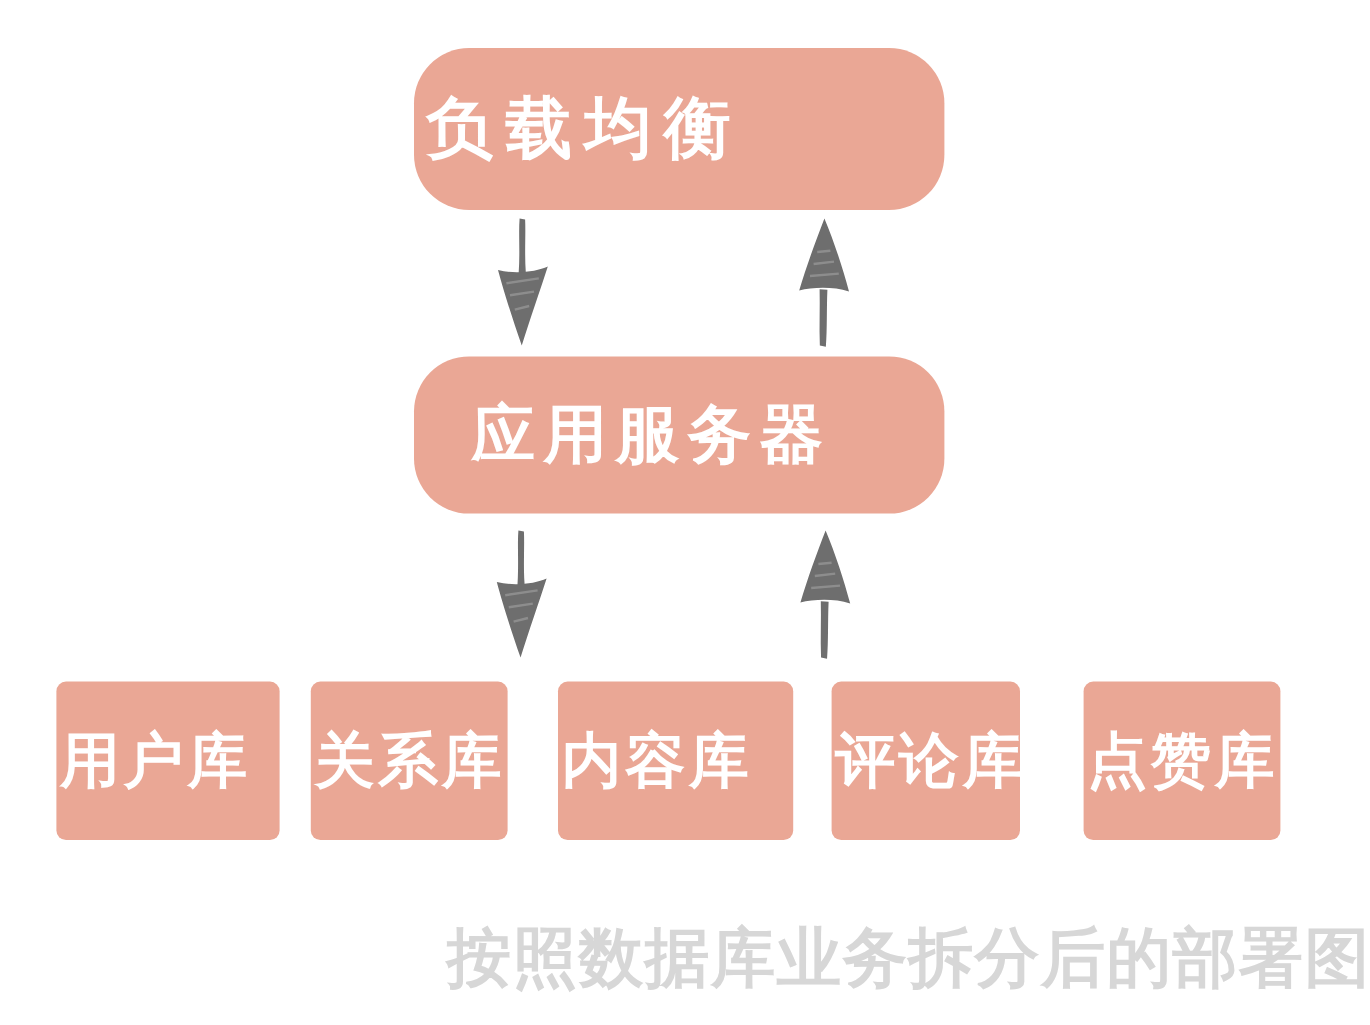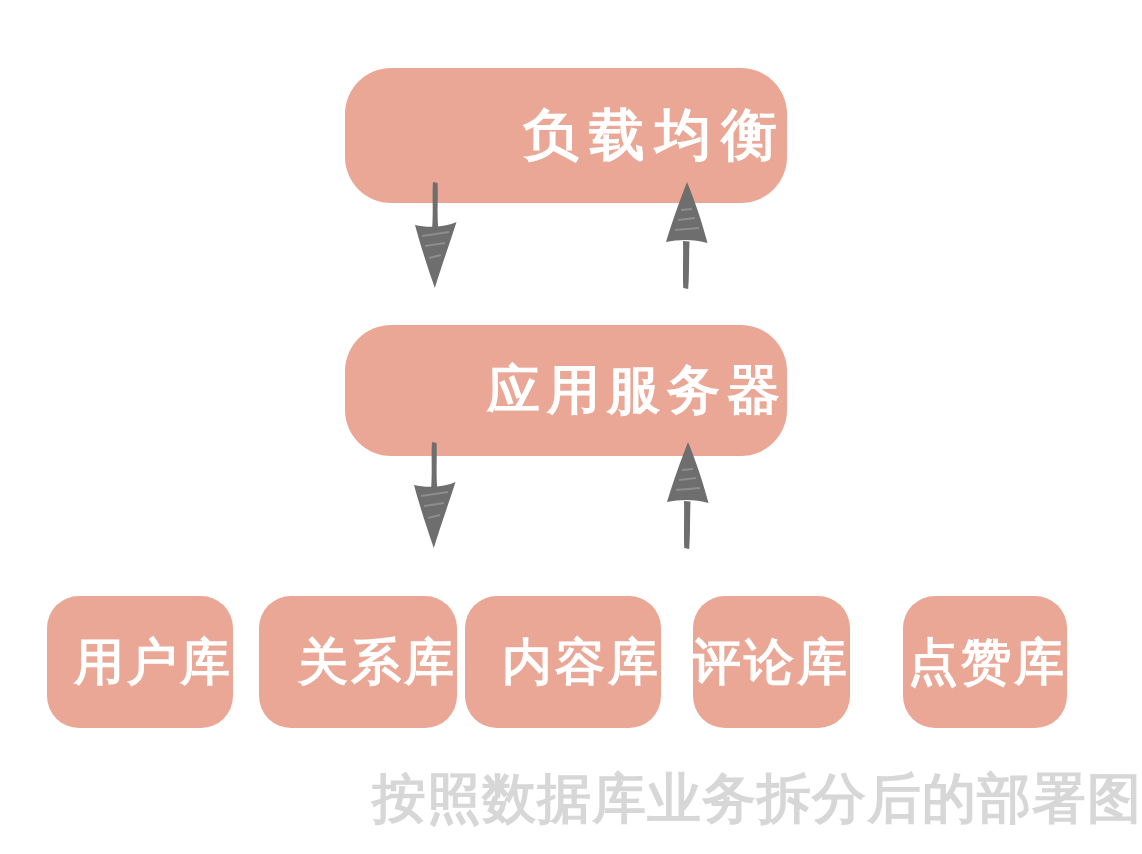--- a/index.html
+++ b/index.html
@@ -10,40 +10,39 @@
     background: var(--background, #ffffff);
     font-family: "Liberation Sans", sans-serif;
     overflow: hidden;
   }
   .node {
     position: absolute;
     background: var(--node-fill, #eaa795);
     color: var(--node-text, #ffffff);
     display: flex;
     align-items: center;
-    justify-content: flex-end;
+    justify-content: flex-start;
     box-sizing: border-box;
-    margin-top: 28px;
   }
   .node-label {
     font-weight: bold;
     white-space: nowrap;
     user-select: none;
   }
   
   .node-lb { left: 345px; top: 40px;  width: 442px; height: 135px; border-radius: 46px; }
   .node-lb .node-label { font-size: 56px; letter-spacing: 10px; text-indent: 10px; }
   
   .node-as { left: 345px; top: 297px; width: 442px; height: 131px; border-radius: 46px; padding-left: 41px; }
   .node-as .node-label { font-size: 53px; letter-spacing: 7px; text-indent: 7px; }
   
-  .db { top: 568px; height: 132px; border-radius: 32px; }
+  .db { top: 568px; height: 132px; border-radius: 8px; }
   .db .node-label { font-size: 50px; letter-spacing: 3px; text-indent: 3px; }
   .db1 { left: 47px;  width: 186px; }
-  .db2 { left: 259px; width: 198px; }
+  .db2 { left: 259px; width: 164px; }
   .db3 { left: 465px; width: 196px; }
   .db4 { left: 693px; width: 157px; }
   .db5 { left: 903px; width: 164px; }
   
   .arrow {
     position: absolute;
     width: 52px;
     height: 112px;
     color: var(--arrow, #6e6e6e);
   }

